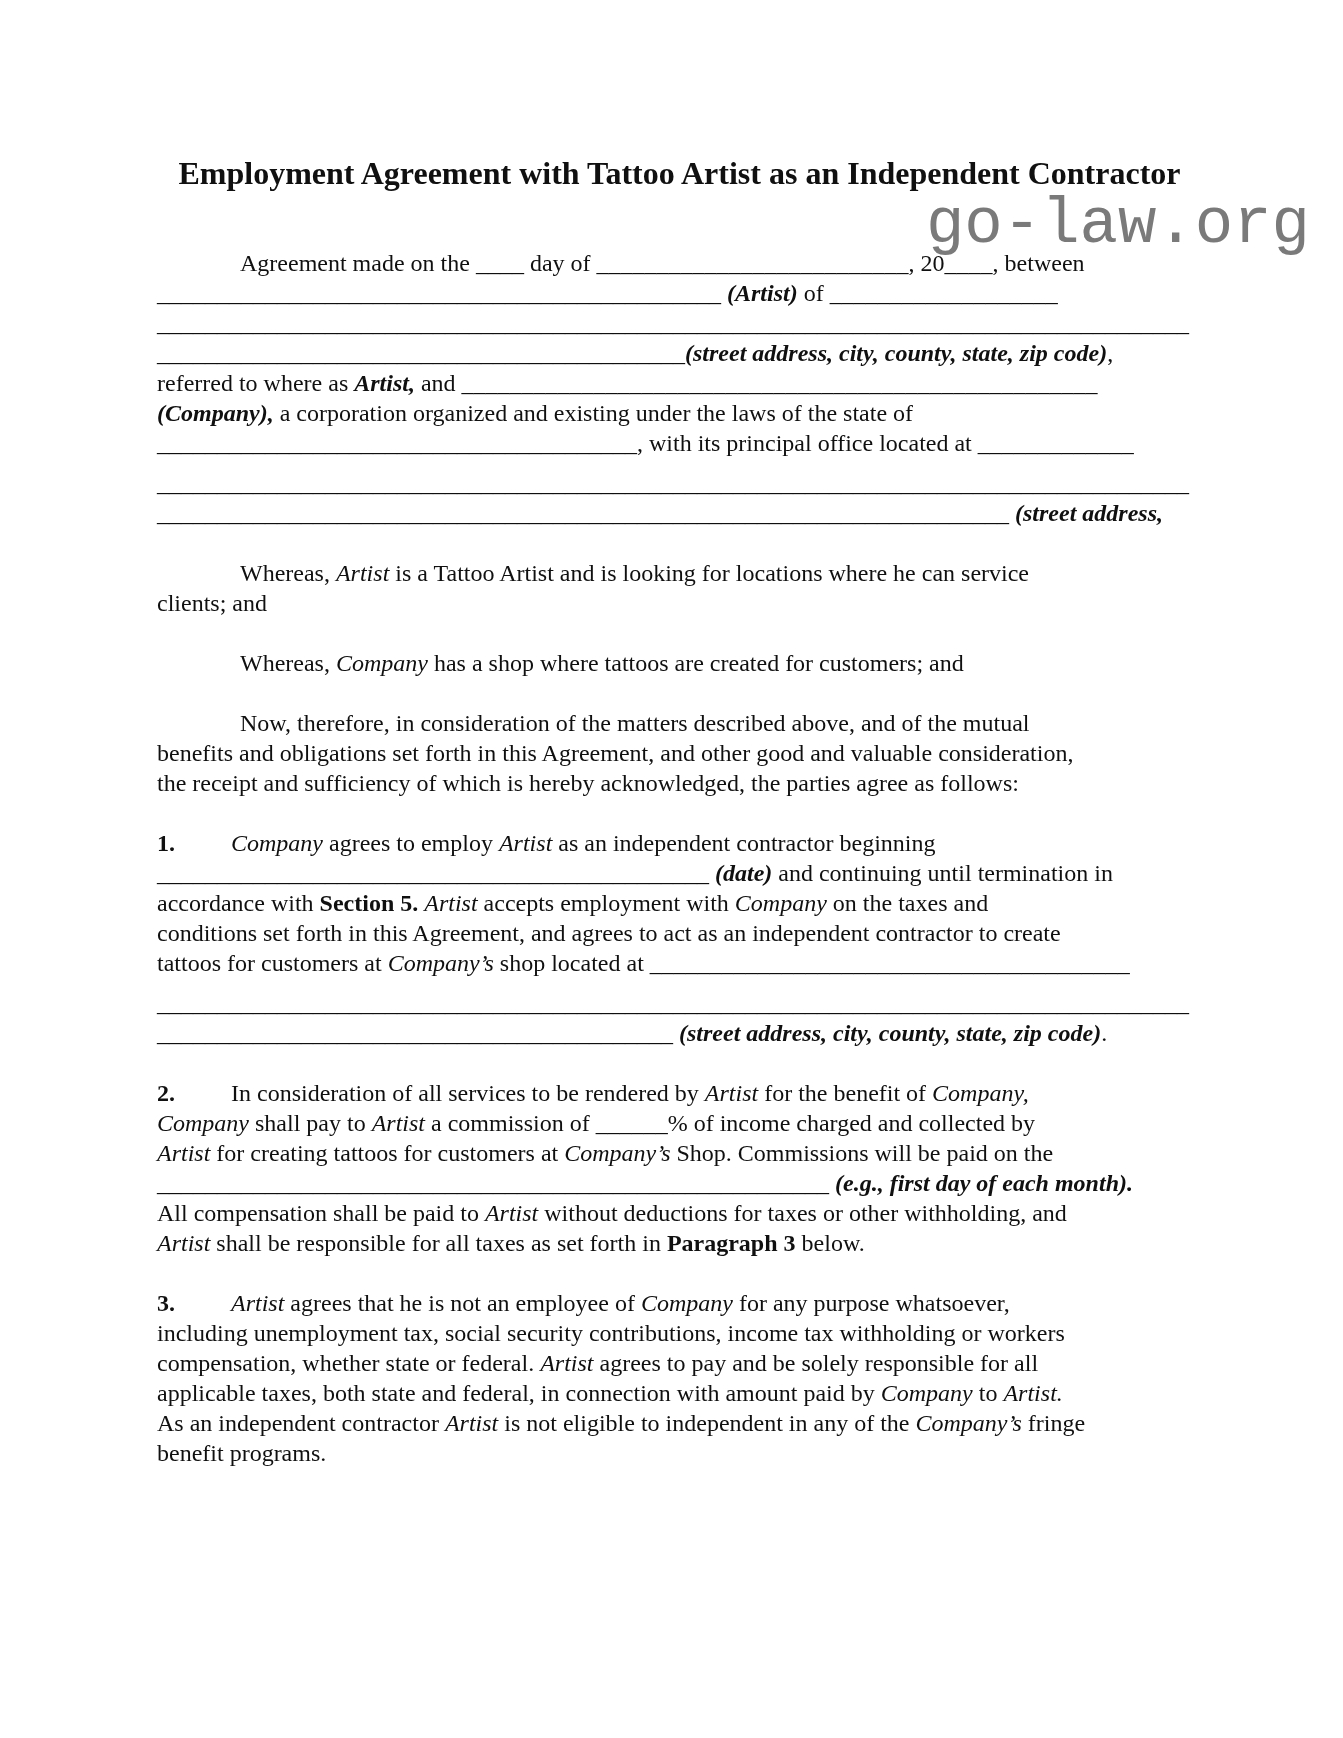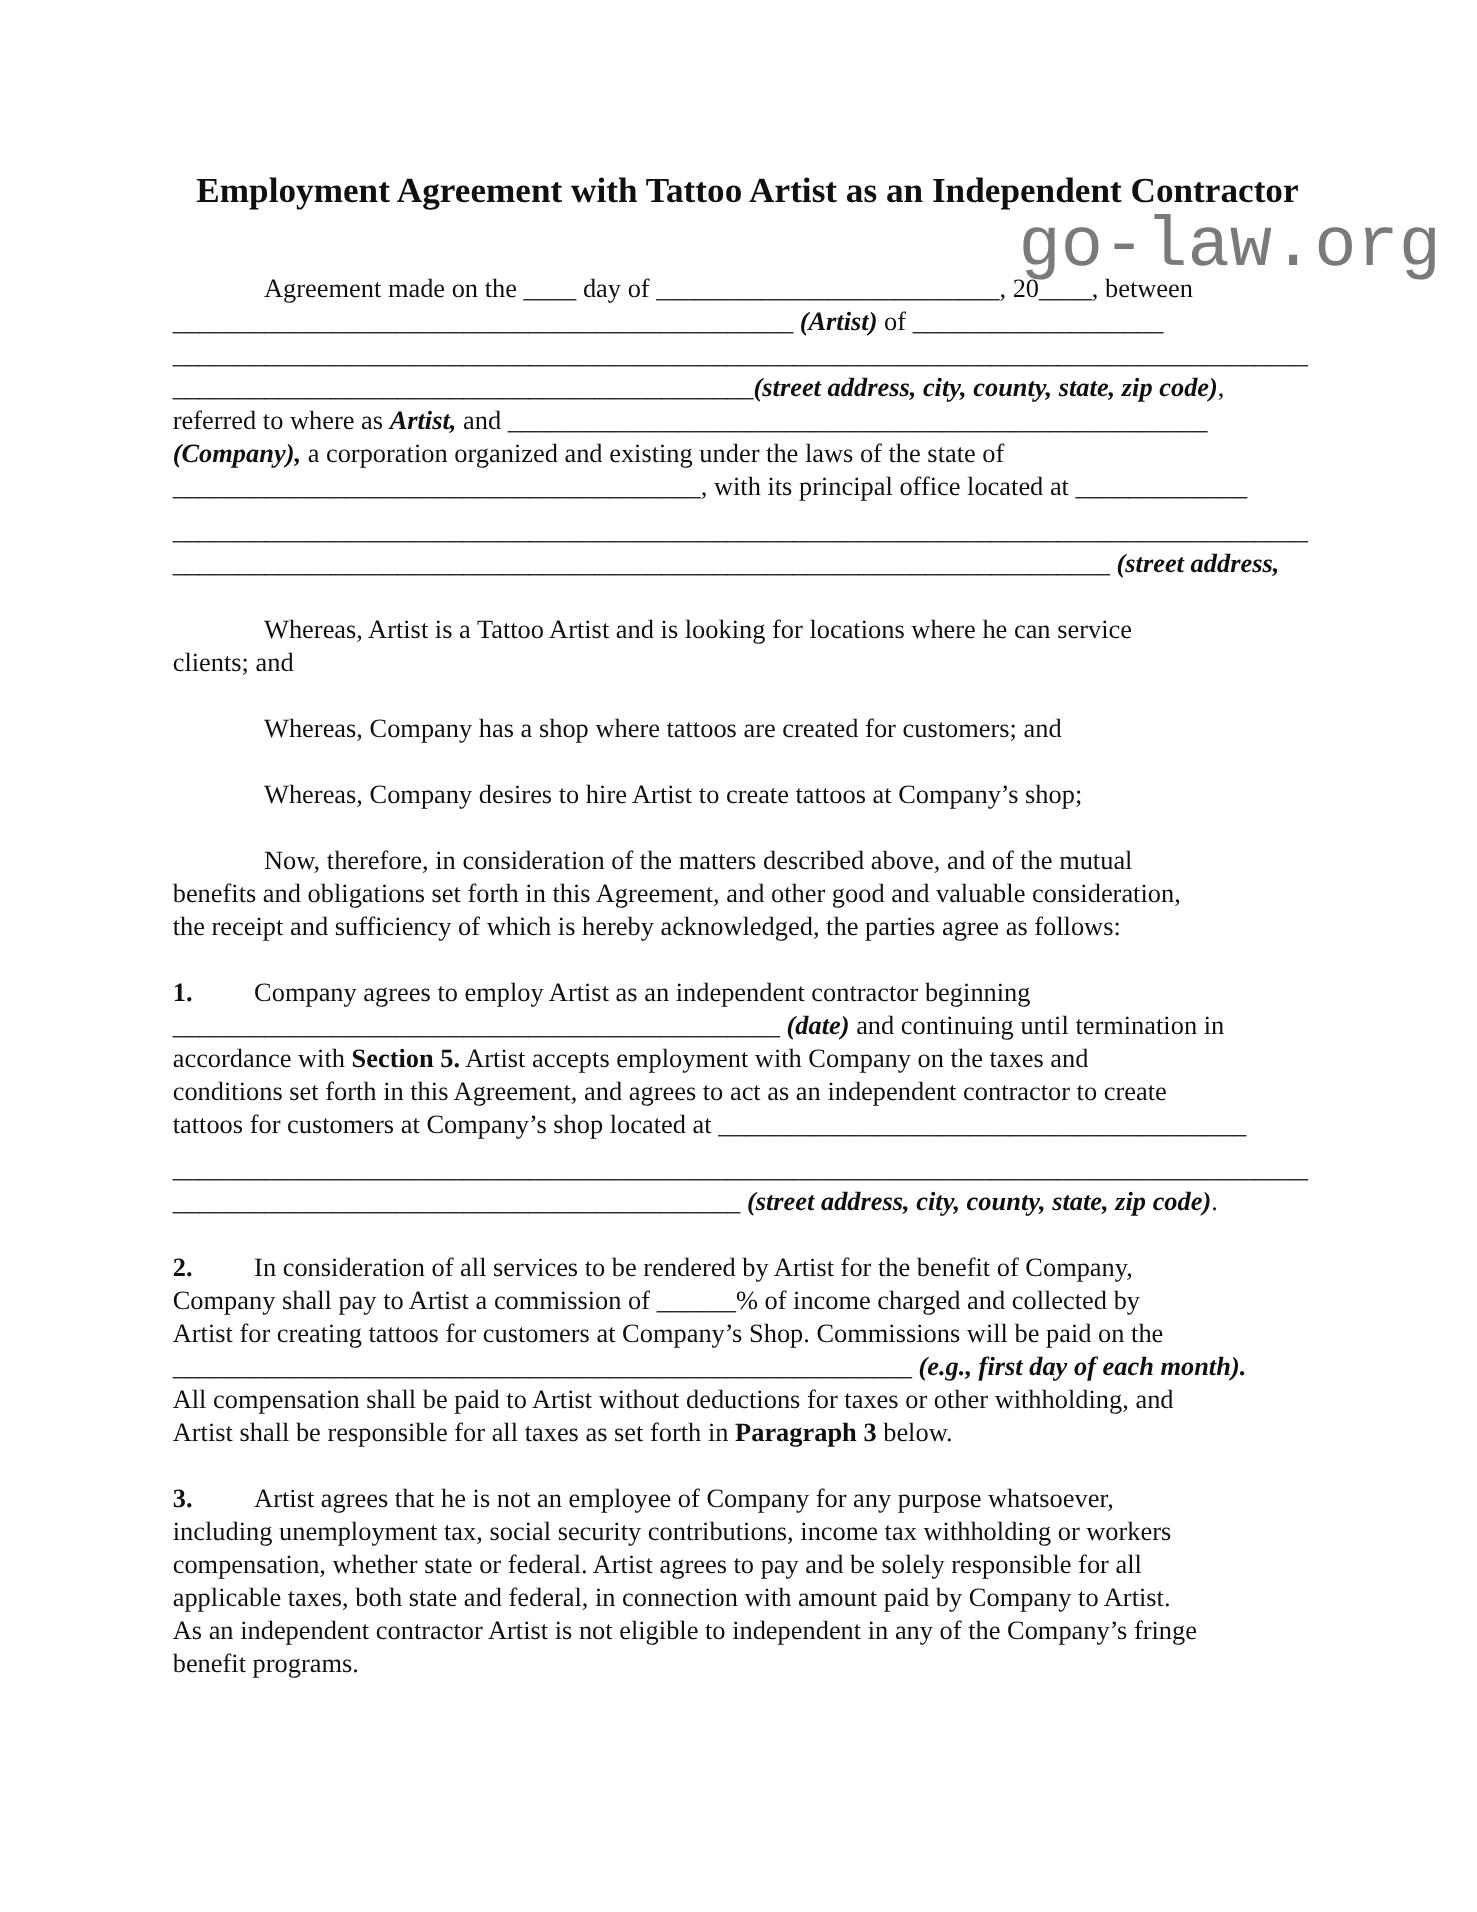--- a/index.html
+++ b/index.html
@@ -18,21 +18,21 @@
   }
   .content{padding:0 141px 0 157px;}
   .title{
     text-align:center;font-weight:bold;font-size:32px;line-height:30px;
     margin:158px 0 60px 0;
   }
   .doc-body .para + .para{margin-top:30px;}
   .line{line-height:30px;white-space:pre;}
   .line.gap{margin-top:10px;}
   .line.indent{padding-left:83px;}
-  .run-it{margin-top:24px;}
+  .run-it{font-style:italic;margin-top:24px;}
   .run-bd{font-weight:bold;}
   .run-bi{font-weight:bold;font-style:italic;}
   .run-tab{display:inline-block;width:56px;}
   .run-blank{letter-spacing:0;}
 </style>
 </head>
 <body>
 
 <div class="page">
   <div class="logo">go-law.org</div>
@@ -49,23 +49,20 @@
           <div class="line"><span class="run-blank">________________________________________</span><span class="run-n">, with its principal office located at </span><span class="run-blank">_____________</span></div>
           <div class="line gap"><span class="run-blank">______________________________________________________________________________________</span></div>
           <div class="line"><span class="run-blank">_______________________________________________________________________</span><span class="run-n"> </span><span class="run-bi">(street address,</span></div>
         </div>
         <div class="para">
           <div class="line indent"><span class="run-n">Whereas, </span><span class="run-it">Artist</span><span class="run-n"> is a Tattoo Artist and is looking for locations where he can service</span></div>
           <div class="line"><span class="run-n">clients; and</span></div>
         </div>
         <div class="para">
           <div class="line indent"><span class="run-n">Whereas, </span><span class="run-it">Company</span><span class="run-n"> has a shop where tattoos are created for customers; and</span></div>
-        </div>
-        <div class="para">
-          <div class="line indent"><span class="run-n">Whereas, </span><span class="run-it">Company</span><span class="run-n"> desires to hire </span><span class="run-it">Artist</span><span class="run-n"> to create tattoos at </span><span class="run-it">Company’s</span><span class="run-n"> shop;</span></div>
         </div>
         <div class="para">
           <div class="line indent"><span class="run-n">Now, therefore, in consideration of the matters described above, and of the mutual</span></div>
           <div class="line"><span class="run-n">benefits and obligations set forth in this Agreement, and other good and valuable consideration,</span></div>
           <div class="line"><span class="run-n">the receipt and sufficiency of which is hereby acknowledged, the parties agree as follows:</span></div>
         </div>
         <div class="para">
           <div class="line"><span class="run-bd">1.</span><span class="run-tab"></span><span class="run-it">Company</span><span class="run-n"> agrees to employ </span><span class="run-it">Artist</span><span class="run-n"> as an independent contractor beginning</span></div>
           <div class="line"><span class="run-blank">______________________________________________</span><span class="run-n"> </span><span class="run-bi">(date)</span><span class="run-n"> and continuing until termination in</span></div>
           <div class="line"><span class="run-n">accordance with </span><span class="run-bd">Section 5.</span><span class="run-n"> </span><span class="run-it">Artist</span><span class="run-n"> accepts employment with </span><span class="run-it">Company</span><span class="run-n"> on the taxes and</span></div>

